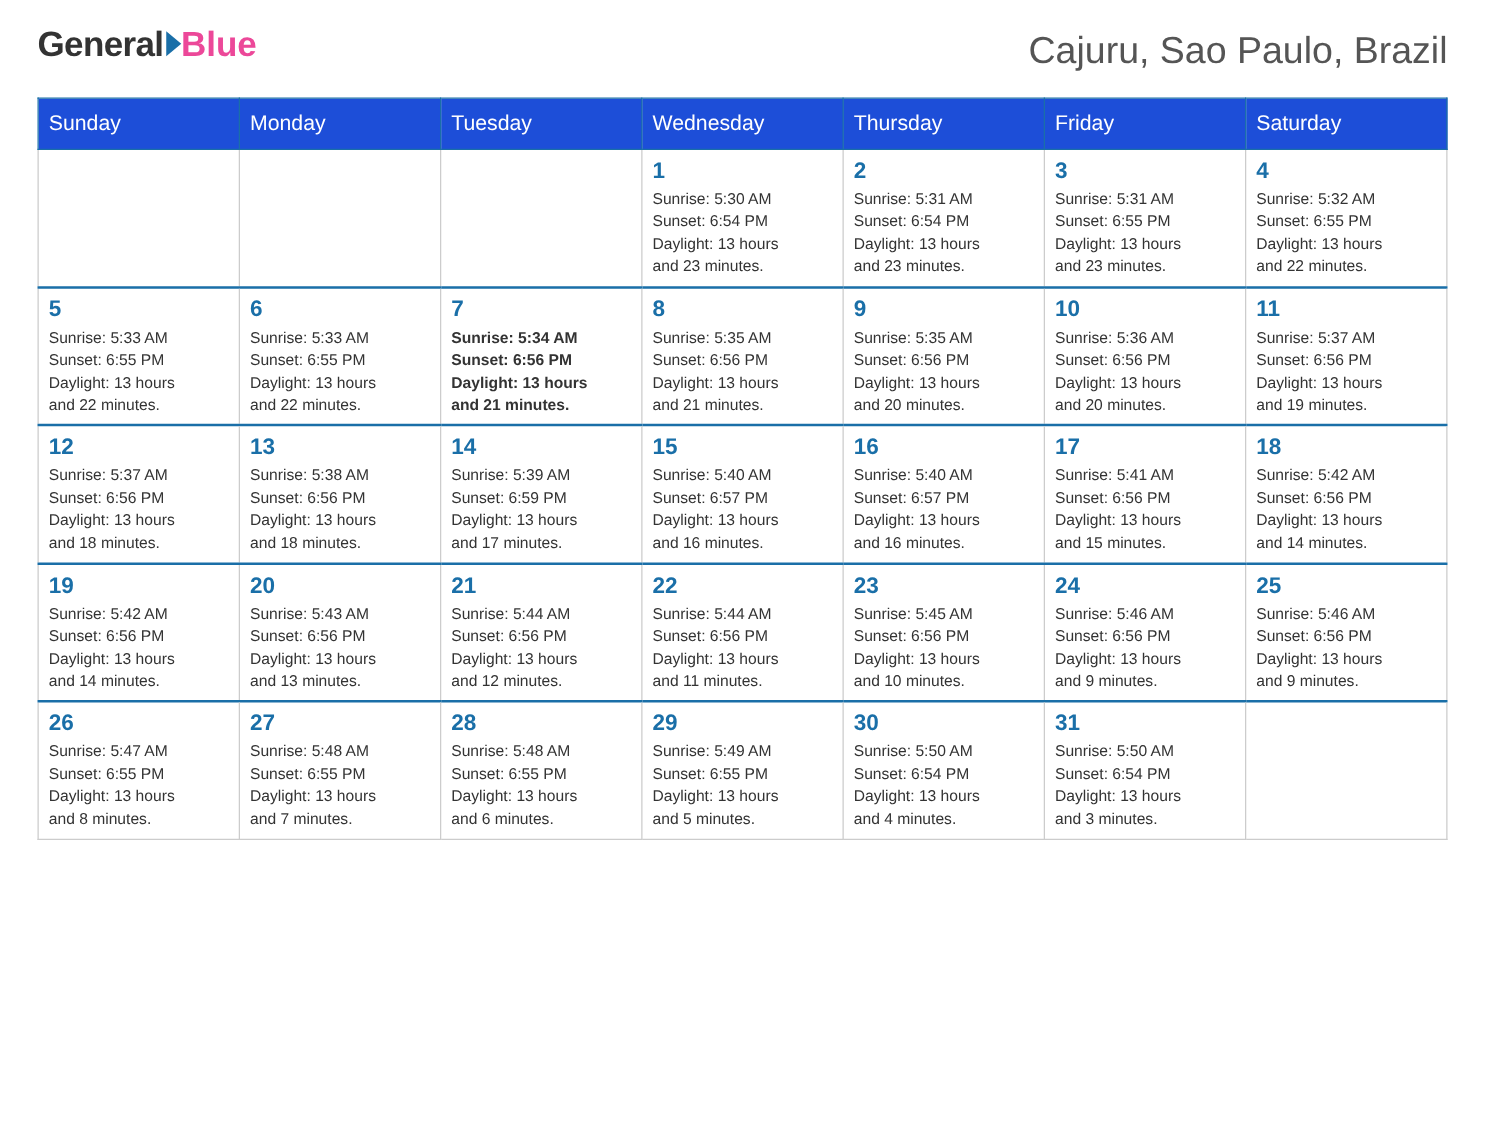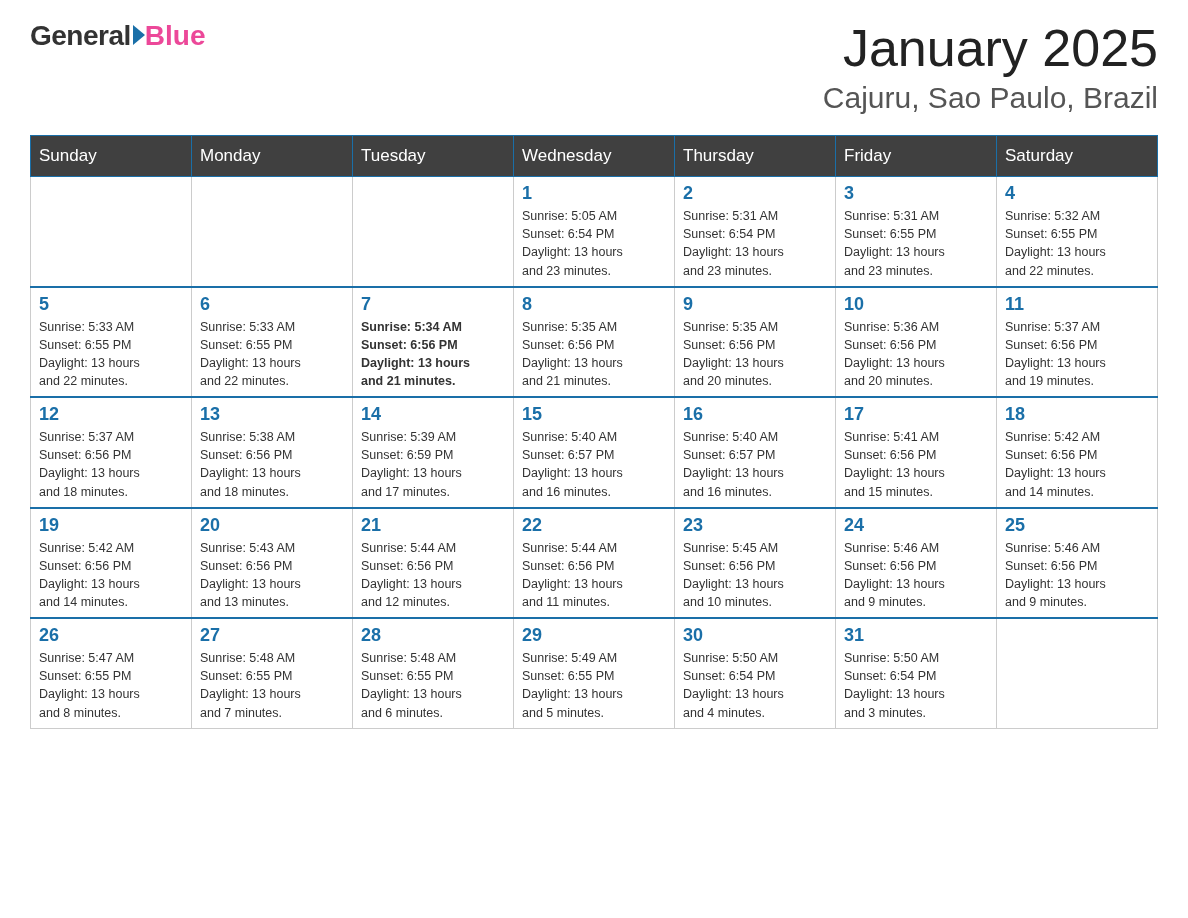--- a/index.html
+++ b/index.html
@@ -61,21 +61,21 @@
     .calendar-subtitle {
       font-size: 30px;
       color: #555;
       margin-top: 4px;
     }
     .calendar-table {
       width: 100%;
       border-collapse: collapse;
     }
     .calendar-table th {
-      background-color: #404040;
+      background-color: #1d4ed8;
       color: #fff;
       font-size: 17px;
       font-weight: normal;
       padding: 10px 8px;
       text-align: left;
       border: 1px solid #1a6fa8;
     }
     .calendar-table td {
       vertical-align: top;
       border: 1px solid #ccc;
@@ -111,21 +111,20 @@
   <div class="logo">
     <div class="logo-block">
       <div class="logo-line1">
         <span class="logo-text-general">General</span>
         <span class="logo-arrow"></span>
       </div>
       <span class="logo-text-blue">Blue</span>
     </div>
   </div>
   <div class="title-block">
-    <div class="calendar-title">January 2025</div>
     <div class="calendar-subtitle">Cajuru, Sao Paulo, Brazil</div>
   </div>
 </div>
 
 <table class="calendar-table">
   <thead>
     <tr>
     <th>Sunday</th>
         <th>Monday</th>
         <th>Tuesday</th>
@@ -135,21 +134,21 @@
         <th>Saturday</th>
       </tr>
   </thead>
   <tbody id="calendar-body">
   <tr>
         <td class="empty-cell"></td>
         <td class="empty-cell"></td>
         <td class="empty-cell"></td>
         <td>
           <span class="day-number">1</span>
-          <div class="day-info" style="white-space: pre-line;">Sunrise: 5:05 AM
+          <div class="day-info" style="white-space: pre-line;">Sunrise: 5:30 AM
 Sunset: 6:54 PM
 Daylight: 13 hours
 and 23 minutes.</div>
         </td>
         <td>
           <span class="day-number">2</span>
           <div class="day-info" style="white-space: pre-line;">Sunrise: 5:31 AM
 Sunset: 6:54 PM
 Daylight: 13 hours
 and 23 minutes.</div>

